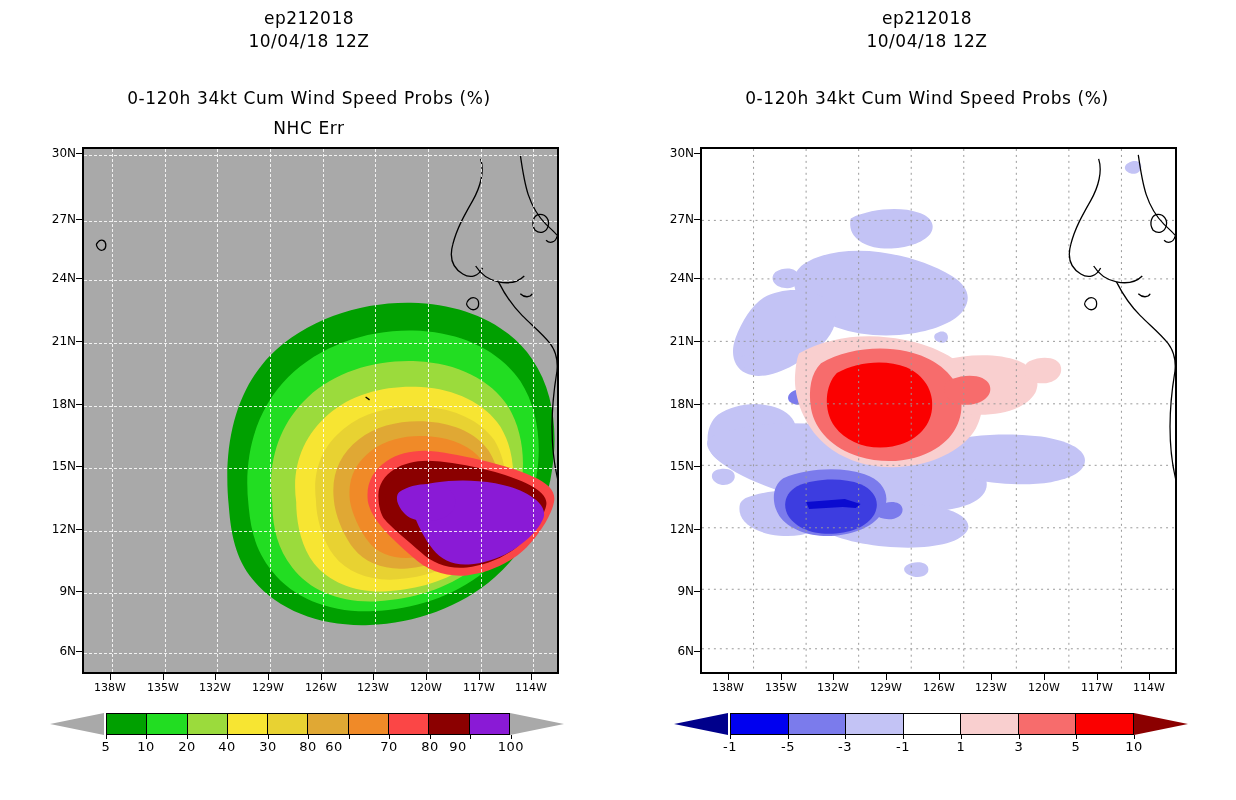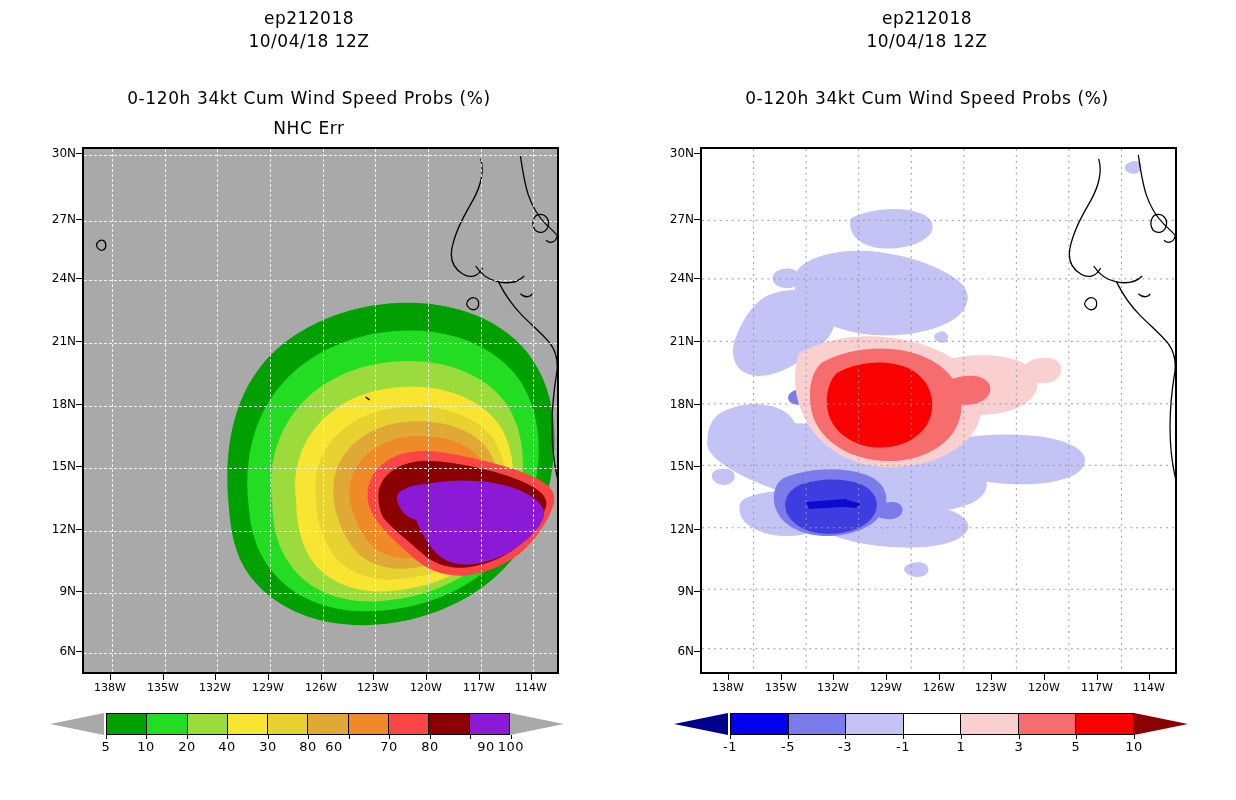--- a/index.html
+++ b/index.html
@@ -233,21 +233,21 @@
       <div class="cbar-tick" style="left:220px;">30</div>
       <div class="cbar-tickmark" style="left:220px;"></div>
       <div class="cbar-tick" style="left:260px;">80</div>
       <div class="cbar-tickmark" style="left:260px;"></div>
       <div class="cbar-tick" style="left:286px;">60</div>
       <div class="cbar-tickmark" style="left:301px;"></div>
       <div class="cbar-tick" style="left:341px;">70</div>
       <div class="cbar-tickmark" style="left:341px;"></div>
       <div class="cbar-tick" style="left:382px;">80</div>
       <div class="cbar-tickmark" style="left:382px;"></div>
-      <div class="cbar-tick" style="left:438px;">90</div>
+      <div class="cbar-tick" style="left:410px;">90</div>
       <div class="cbar-tickmark" style="left:422px;"></div>
       <div class="cbar-tick" style="left:463px;">100</div>
       <div class="cbar-tickmark" style="left:463px;"></div>
     </div>
   </div>
 </div>
 
 <div class="panel panel-right">
   <div class="title-block t-storm">ep212018</div>
   <div class="title-block t-date">10/04/18 12Z</div>

